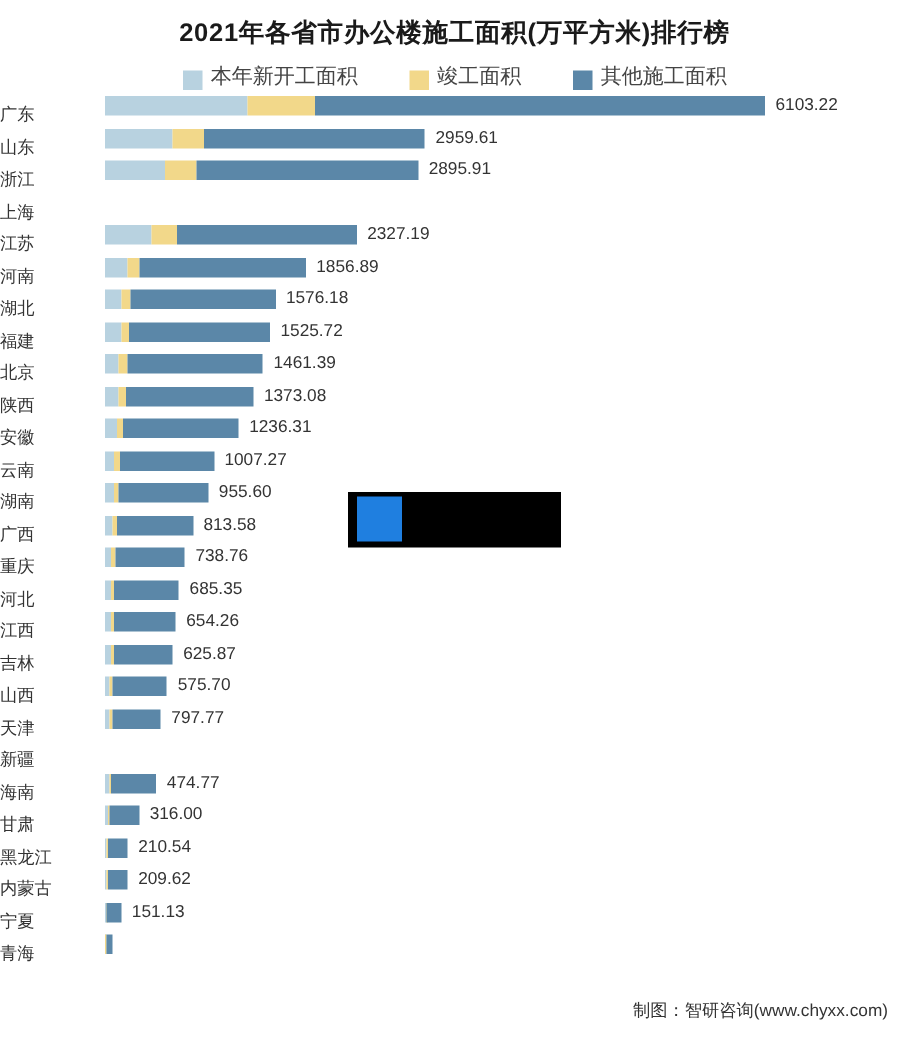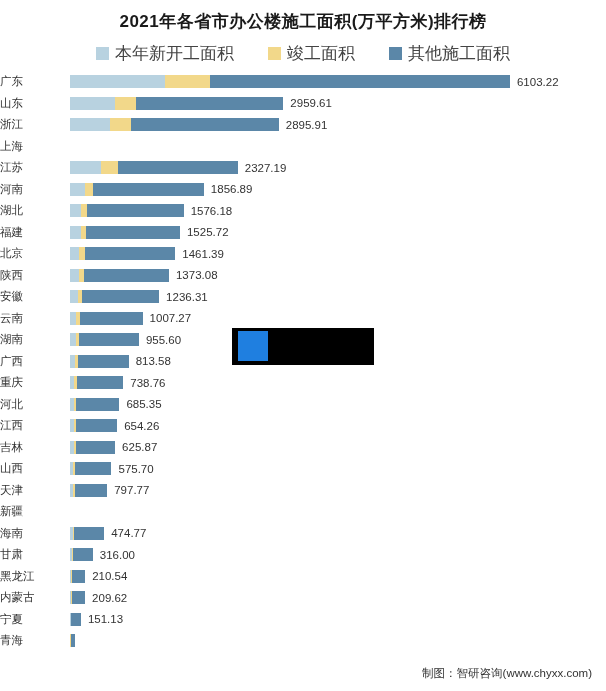--- a/index.html
+++ b/index.html
@@ -26,23 +26,23 @@
   .legend {
     display: flex;
     justify-content: center;
     align-items: center;
     gap: 34px;
     margin-top: 9px;
     margin-bottom: 6px;
   }
   .legend-item {
     display: flex;
-    align-items: center;
+    align-items: flex-end;
     gap: 6px;
-    font-size: 17px;
+    font-size: 14px;
     color: #444;
   }
   .legend-swatch {
     width: 13px;
     height: 13px;
     display: inline-block;
   }
   .plot {
     position: relative;
     margin-left: 0;
@@ -60,21 +60,20 @@
     font-size: 11.5px;
     color: #333;
     flex: 0 0 auto;
     white-space: nowrap;
   }
   .bars {
     position: relative;
     height: 25px;
     flex: 1 1 auto;
     display: flex;
-    align-items: center;
   }
   .seg {
     height: 13px;
     display: block;
   }
   .val {
     font-size: 11.5px;
     color: #333;
     margin-left: 7px;
     white-space: nowrap;

